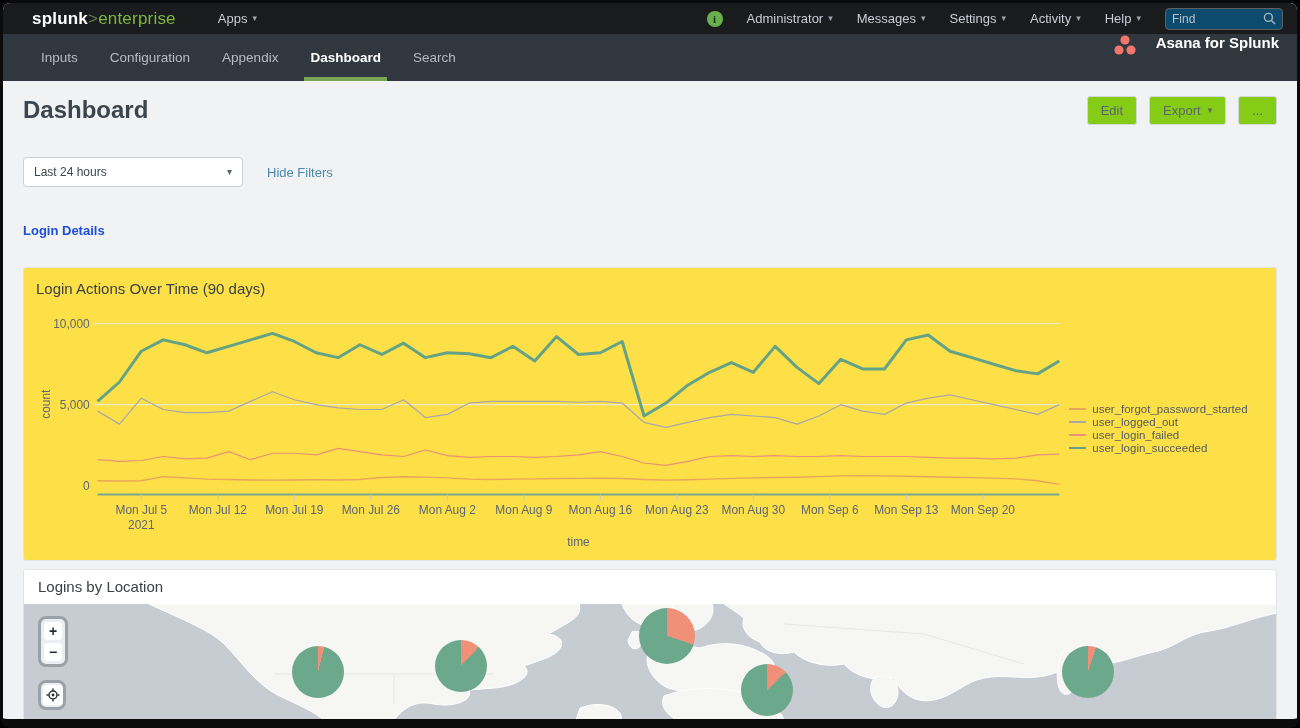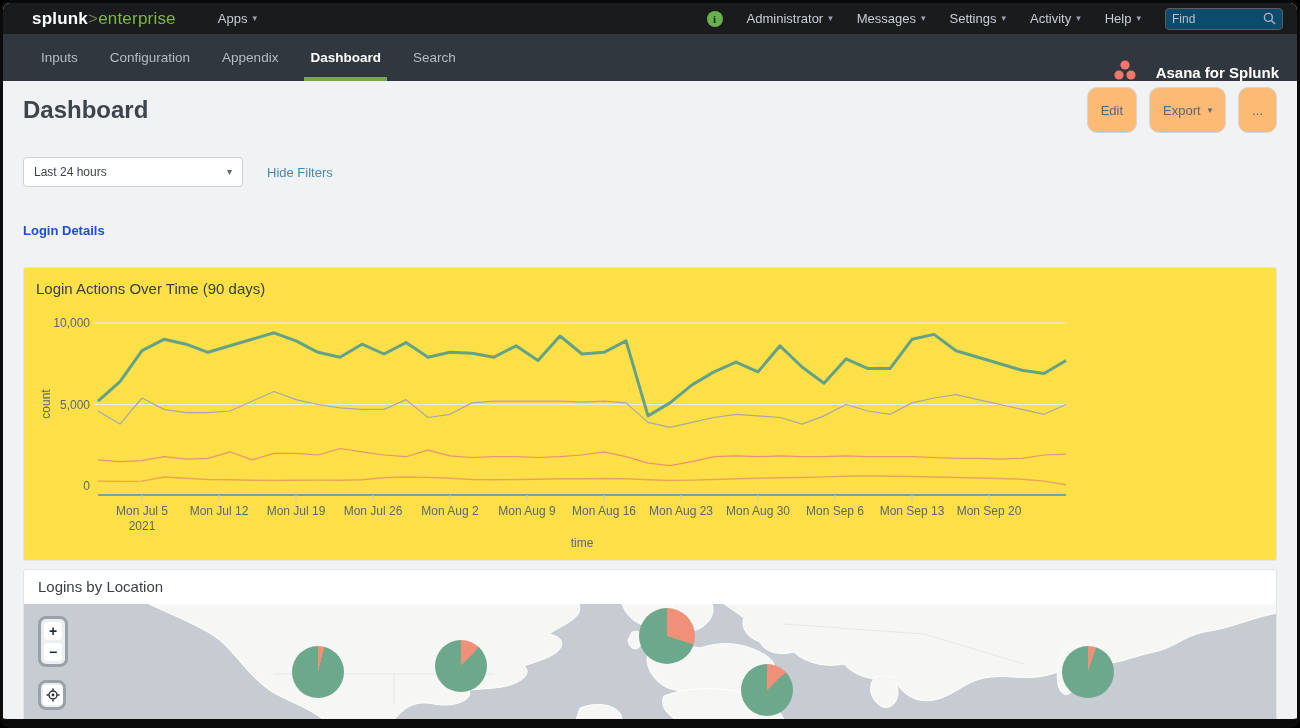--- a/index.html
+++ b/index.html
@@ -22,31 +22,31 @@
   .findbox { width:118px; height:22px; border:1px solid #5a5f64; border-radius:4px; background:#0c4a6e; display:flex; align-items:center; padding:0 6px; }
   .findbox input { flex:1; min-width:0; background:transparent; border:none; outline:none; color:#cfd5db; font-size:12px; font-family:inherit; }
   .findbox input::placeholder { color:#b9c0c7; }
 
   
   .appbar { height:47px; background:#31373e; display:flex; align-items:stretch; }
   .tabs { display:flex; margin-left:22px; }
   .tab { position:relative; display:flex; align-items:center; padding:0 16px; color:#b4bcc4; font-size:13.5px; cursor:pointer; }
   .tab.active { color:#ffffff; font-weight:bold; }
   .tab.active::after { content:""; position:absolute; left:10px; right:10px; bottom:0; height:4px; background:#76a656; }
-  .appbar-right { margin-left:auto; display:flex; align-items:flex-end; gap:18px; margin-right:18px; }
+  .appbar-right { margin-left:auto; display:flex; align-items:flex-start; gap:18px; margin-right:18px; }
   .asana-logo { width:26px; height:22px; }
   .app-name { color:#ffffff; font-size:15px; font-weight:bold; }
 
   
   .content { padding:0 20px; }
   .page-head { margin-top:14px; display:flex; align-items:center; height:30px; }
   .page-title { font-size:24px; font-weight:bold; color:#3c444d; }
   .head-btns { margin-left:auto; display:flex; gap:12px; }
-  .btn { background:#fdba74; border:1px solid #d2d7da; border-radius:10px; color:#5b6570; font-size:13px;
-    height:46px; padding:0 13px; display:flex; align-items:center; gap:7px; cursor:pointer; }
+  .btn { background:#84cc16; border:1px solid #d2d7da; border-radius:3px; color:#5b6570; font-size:13px;
+    height:29px; padding:0 13px; display:flex; align-items:center; gap:7px; cursor:pointer; }
   .btn .caret { color:#5b6570; }
 
   
   .filter-row { margin-top:32px; display:flex; align-items:center; height:30px; }
   .timepicker { width:220px; height:30px; background:#fff; border:1px solid #ccd1d4; border-radius:4px;
     display:flex; align-items:center; padding:0 10px; font-size:12px; color:#3c444d; cursor:pointer; }
   .timepicker .caret { margin-left:auto; color:#5b6570; font-size:10px; }
   .hide-filters { margin-left:24px; color:#4a87ad; font-size:13px; cursor:pointer; text-decoration:none; }
 
   .section-title { margin-top:36px; height:22px; font-size:13px; font-weight:bold; color:#1d4ed8; }
@@ -204,20 +204,38 @@
             <line x1="876" y1="189" x2="876" y2="195" stroke="#c9c9c9" stroke-width="1"></line>
             <text x="876" y="209" text-anchor="middle" class="axis-text">Mon Sep 13</text>
             <line x1="953" y1="189" x2="953" y2="195" stroke="#c9c9c9" stroke-width="1"></line>
             <text x="953" y="209" text-anchor="middle" class="axis-text">Mon Sep 20</text>
             <text x="546" y="241" text-anchor="middle" class="axis-text">time</text>
             <polyline points="62.0,175.1 84.0,175.4 106.0,175.1 128.0,171.0 150.0,172.2 172.0,173.5 194.0,173.8 216.0,174.3 238.0,174.5 260.0,174.3 282.0,174.1 304.0,174.3 326.0,173.8 348.0,171.8 370.0,171.0 392.0,171.4 414.0,172.2 436.0,173.5 458.0,173.8 480.0,173.5 502.0,173.2 524.0,172.8 546.0,172.7 568.0,172.5 590.0,172.8 612.0,173.8 634.0,174.5 656.0,174.1 678.0,173.5 700.0,172.7 722.0,172.2 744.0,171.8 766.0,171.5 788.0,170.9 810.0,170.2 832.0,169.9 854.0,170.2 876.0,170.5 898.0,171.0 920.0,171.5 942.0,172.0 964.0,172.5 986.0,173.2 1008.0,175.1 1030.0,178.7" fill="none" stroke="#e8a45c" stroke-width="1.4" stroke-linejoin="round"></polyline>
             <polyline points="62.0,105.0 84.0,118.1 106.0,92.0 128.0,103.4 150.0,106.6 172.0,106.6 194.0,105.0 216.0,95.2 238.0,85.5 260.0,93.6 282.0,98.5 304.0,101.8 326.0,103.4 348.0,103.4 370.0,93.6 392.0,111.5 414.0,108.3 436.0,96.9 458.0,95.2 480.0,95.2 502.0,95.2 524.0,95.2 546.0,96.1 568.0,95.2 590.0,96.9 612.0,116.4 634.0,121.3 656.0,116.4 678.0,111.5 700.0,108.3 722.0,109.9 744.0,111.5 766.0,118.1 788.0,109.9 810.0,98.5 832.0,105.0 854.0,108.3 876.0,96.9 898.0,92.0 920.0,88.7 942.0,93.6 964.0,98.5 986.0,103.4 1008.0,108.3 1030.0,98.5" fill="none" stroke="#a7a7ab" stroke-width="1.2" stroke-linejoin="round"></polyline>
             <polyline points="62.0,153.9 84.0,155.6 106.0,154.7 128.0,150.7 150.0,153.1 172.0,152.3 194.0,145.8 216.0,153.9 238.0,147.4 260.0,147.4 282.0,149.0 304.0,142.5 326.0,145.8 348.0,149.0 370.0,150.7 392.0,144.1 414.0,149.8 436.0,151.5 458.0,150.7 480.0,150.7 502.0,151.5 524.0,150.7 546.0,149.0 568.0,145.8 590.0,150.7 612.0,157.2 634.0,159.6 656.0,155.6 678.0,150.7 700.0,149.8 722.0,150.7 744.0,149.8 766.0,150.7 788.0,150.7 810.0,149.8 832.0,150.7 854.0,150.7 876.0,150.7 898.0,151.5 920.0,152.3 942.0,152.3 964.0,153.1 986.0,152.3 1008.0,149.0 1030.0,148.2" fill="none" stroke="#ec8f76" stroke-width="1.2" stroke-linejoin="round"></polyline>
             <polyline points="62.0,95.2 84.0,75.7 106.0,44.7 128.0,33.3 150.0,38.2 172.0,46.3 194.0,39.8 216.0,33.3 238.0,26.8 260.0,34.9 282.0,46.3 304.0,51.2 326.0,38.2 348.0,48.0 370.0,36.6 392.0,51.2 414.0,46.3 436.0,47.2 458.0,51.2 480.0,39.8 502.0,54.5 524.0,30.0 546.0,48.0 568.0,46.3 590.0,34.9 612.0,109.9 634.0,96.9 656.0,78.9 678.0,65.9 700.0,56.1 722.0,65.9 744.0,39.8 766.0,61.0 788.0,77.3 810.0,52.9 832.0,62.6 854.0,62.6 876.0,33.3 898.0,28.4 920.0,44.7 942.0,51.2 964.0,57.8 986.0,64.3 1008.0,67.5 1030.0,54.5" fill="none" stroke="#64a287" stroke-width="3" stroke-linejoin="round"></polyline>
           </svg>
+        <div class="legend" id="chart-legend">
+            <div class="legend-row">
+              <span class="legend-swatch" style="border-top-color: rgb(232, 164, 92);"></span>
+              <span class="legend-label">user_forgot_password_started</span>
+            </div>
+            <div class="legend-row">
+              <span class="legend-swatch" style="border-top-color: rgb(167, 167, 171);"></span>
+              <span class="legend-label">user_logged_out</span>
+            </div>
+            <div class="legend-row">
+              <span class="legend-swatch" style="border-top-color: rgb(236, 143, 118);"></span>
+              <span class="legend-label">user_login_failed</span>
+            </div>
+            <div class="legend-row">
+              <span class="legend-swatch" style="border-top-color: rgb(100, 162, 135);"></span>
+              <span class="legend-label">user_login_succeeded</span>
+            </div>
+          </div>
       </div>
     </div>
 
     <div class="panel panel-map">
       <div class="map-title">Logins by Location</div>
       <div class="map-area" id="map-area">
         <svg class="map-svg" width="1260" height="116" viewBox="0 0 1260 116">
           <rect x="0" y="0" width="1260" height="116" fill="#c7ccd2"></rect>
 
           <path d="M125,0 L555,0 C560,14 540,20 525,30 C545,34 540,48 520,55 L500,62 C510,70 495,82 470,84 L445,86 C450,96 430,104 410,100 C390,96 380,104 370,116 L300,116 C280,100 255,95 240,82 C225,70 215,55 200,40 C185,25 150,12 125,0 Z" fill="#f6f6f4" stroke="#ffffff" stroke-width="1"></path>

